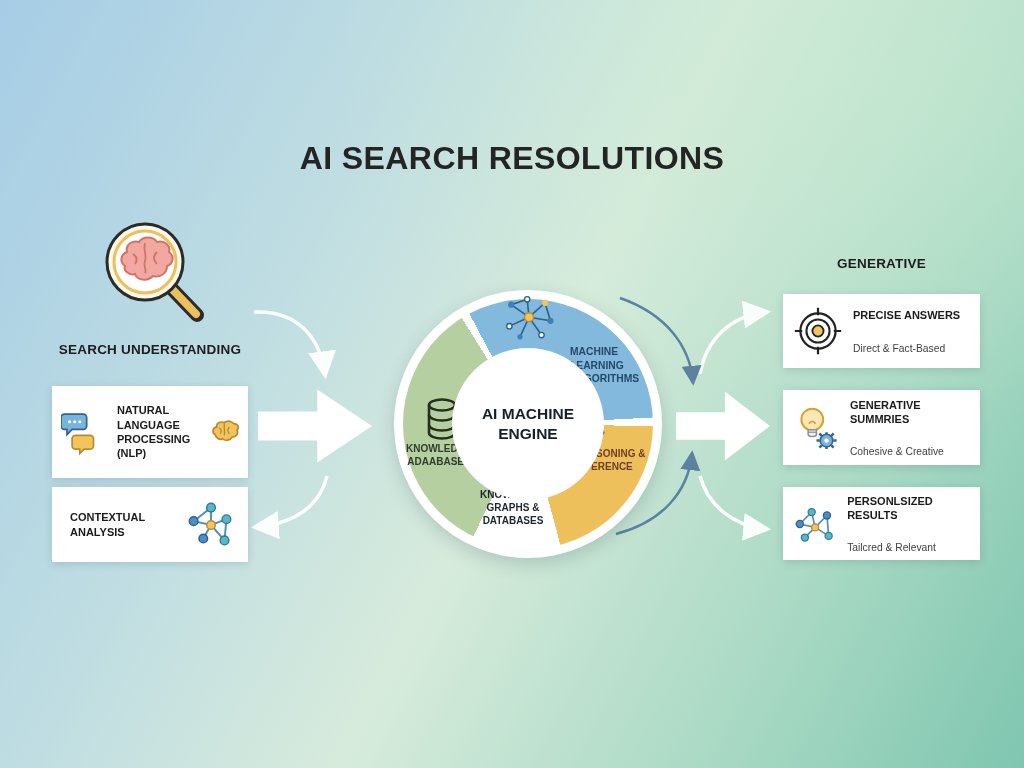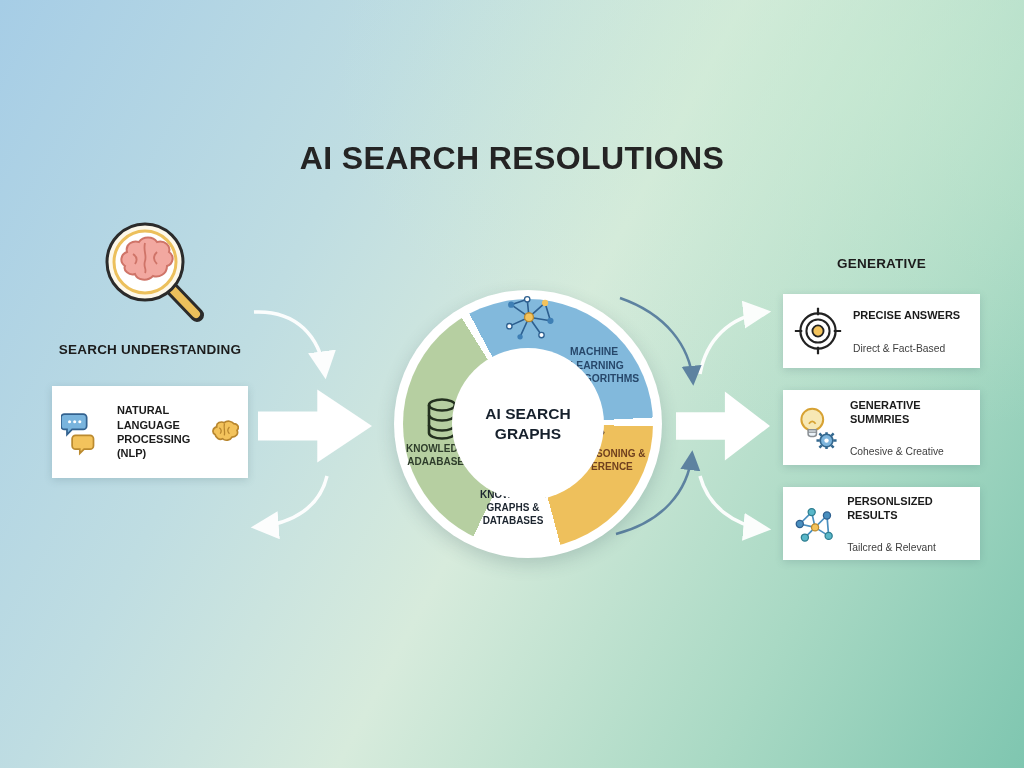--- a/index.html
+++ b/index.html
@@ -124,20 +124,34 @@
       <circle cx="22" cy="14" r="1.8" fill="#ffffff"></circle>
       <path d="M17 30 h17 a4 4 0 0 1 4 4 v8 a4 4 0 0 1 -4 4 h-7 l-5 5 v-5 h-5 a4 4 0 0 1 -4 -4 v-8 a4 4 0 0 1 4 -4 z" fill="#f3c35c" stroke="#bb8a2f" stroke-width="2"></path>
     </svg>
     <div class="txt-title" style="flex:1;">NATURAL LANGUAGE PROCESSING (NLP)</div>
     <svg class="icon" width="32" height="28" viewBox="0 0 34 28">
       <path d="M6 17 c-4 -2 -3 -8 2 -9 c-1 -5 5 -7 9 -5 c3 -3 9 -2 11 1 c5 0 7 5 4 8 c2 4 -1 8 -6 8 c-2 4 -8 5 -11 2 c-4 2 -8 -1 -9 -5 z" fill="#f3c35c" stroke="#b8862e" stroke-width="2"></path>
       <path d="M17 4 c-1 6 1 9 0 14 M11 9 q4 3 1 7 M23 8 q-4 4 0 8" fill="none" stroke="#b8862e" stroke-width="1.5"></path>
     </svg>
   </div>
 
+  <div class="abs card" style="left:52px;top:487px;width:196px;height:75px;padding:0 10px;gap:8px;">
+    <div class="txt-title" style="flex:1;padding-left:8px;">CONTEXTUAL ANALYSIS</div>
+    <svg class="icon" width="54" height="54" viewBox="0 0 56 56">
+      <g stroke="#4a8fbf" stroke-width="2" fill="none">
+        <path d="M28 28 L28 10 M28 28 L10 24 M28 28 L44 22 M28 28 L20 42 M28 28 L42 44 M10 24 L28 10 M44 22 L42 44"></path>
+      </g>
+      <circle cx="28" cy="10" r="4.5" fill="#59b7c9" stroke="#2e7e90" stroke-width="1.5"></circle>
+      <circle cx="10" cy="24" r="4.5" fill="#4a8fbf" stroke="#2d5f8f" stroke-width="1.5"></circle>
+      <circle cx="44" cy="22" r="4.5" fill="#59b7c9" stroke="#2e7e90" stroke-width="1.5"></circle>
+      <circle cx="20" cy="42" r="4.5" fill="#4a8fbf" stroke="#2d5f8f" stroke-width="1.5"></circle>
+      <circle cx="42" cy="44" r="4.5" fill="#59b7c9" stroke="#2e7e90" stroke-width="1.5"></circle>
+      <circle cx="28" cy="28" r="4.5" fill="#f3c35c" stroke="#bb8a2f" stroke-width="1.5"></circle>
+    </svg>
+  </div>
 
   <div class="abs block-arrow" style="left:258px;top:388px;width:114px;height:76px;"></div>
   <div class="abs block-arrow" style="left:676px;top:390px;width:94px;height:72px;"></div>
 
   <div class="abs engine">
     <div class="ring-outer"></div>
     <div class="ring"></div>
 
     <svg class="icon abs" style="left:106px;top:4px;" width="58" height="50" viewBox="0 0 64 56">
       <g stroke="#2d5f8f" stroke-width="1.8" fill="none">
@@ -171,21 +185,21 @@
 
     <svg class="icon abs" style="left:109px;top:166px;" width="28" height="36" viewBox="0 0 36 48">
       <ellipse cx="18" cy="8" rx="13" ry="5.5" fill="none" stroke="#1d2630" stroke-width="3"></ellipse>
       <path d="M5 8 v28 c0 3 5.8 5.5 13 5.5 s13 -2.5 13 -5.5 v-28" fill="none" stroke="#1d2630" stroke-width="3"></path>
       <path d="M5 18 c0 3 5.8 5.5 13 5.5 s13 -2.5 13 -5.5" fill="none" stroke="#1d2630" stroke-width="3"></path>
       <path d="M5 28 c0 3 5.8 5.5 13 5.5 s13 -2.5 13 -5.5" fill="none" stroke="#1d2630" stroke-width="3"></path>
     </svg>
     <div class="seg-label kg">KNOWLEDGE GRAPHS &amp; DATABASES</div>
 
     <div class="engine-inner">
-      <div class="center-label">AI SEARCH GRAPHS</div>
+      <div class="center-label">AI MACHINE ENGINE</div>
     </div>
   </div>
 
   <div class="abs section-heading" style="left:783px;top:256px;width:197px;">GENERATIVE</div>
 
   <div class="abs card" style="left:783px;top:294px;width:197px;height:74px;padding:0 10px;gap:10px;">
     <svg class="icon" width="50" height="50" viewBox="0 0 54 54">
       <circle cx="27" cy="27" r="19" fill="none" stroke="#222222" stroke-width="2.4"></circle>
       <circle cx="27" cy="27" r="12.5" fill="none" stroke="#222222" stroke-width="2.2"></circle>
       <circle cx="27" cy="27" r="6" fill="#f3c35c" stroke="#222222" stroke-width="2"></circle>

